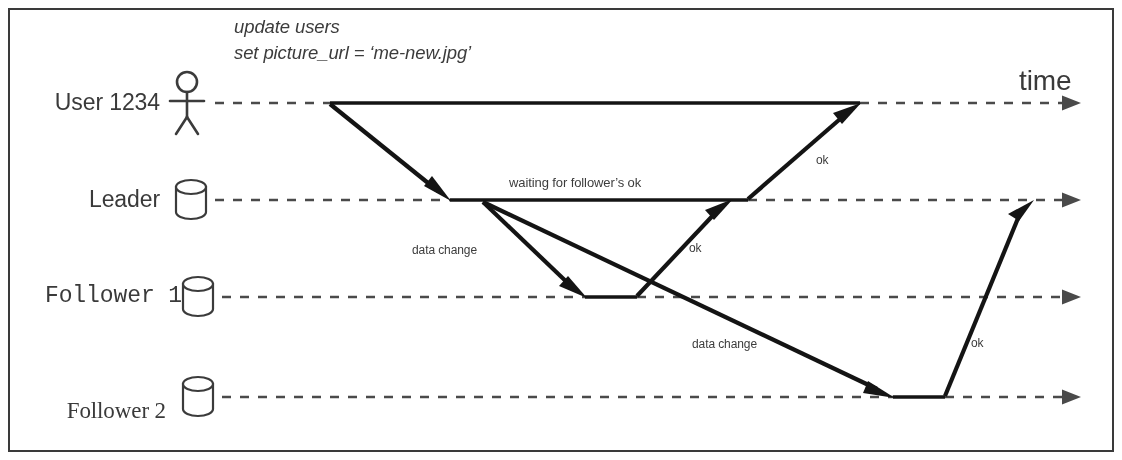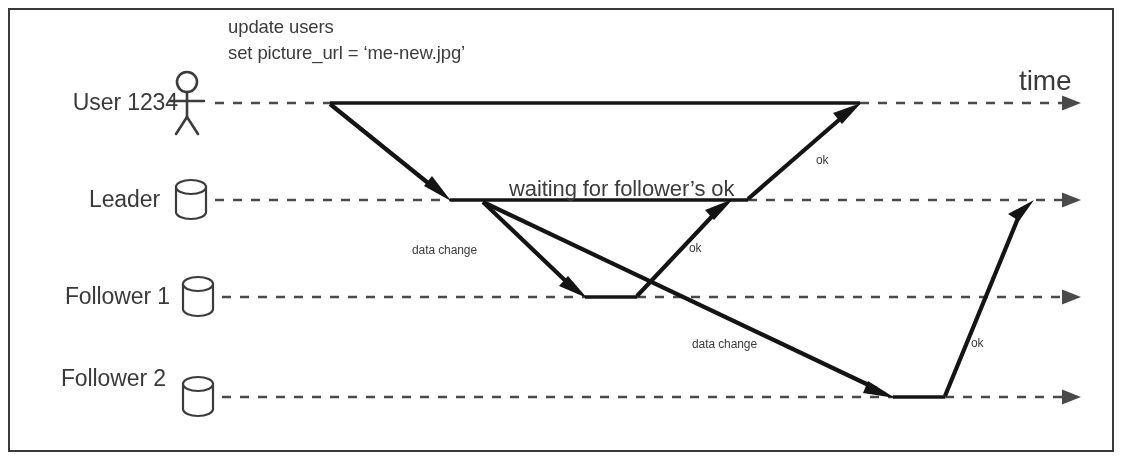--- a/index.html
+++ b/index.html
@@ -88,21 +88,21 @@
   .query-block {
     font-size: 18.5px;
     color: #3c3c3c;
     line-height: 1.42;
   }
   .time-label {
     font-size: 28px;
     color: #3a3a3a;
   }
   .msg-label {
-    font-size: 22px;
+    font-size: 13px;
     color: #3c3c3c;
   }
   .msg-label.small {
     font-size: 12px;
   }
 </style>
 </head>
 <body>
 
 <div id="figure-root">
@@ -179,31 +179,31 @@
       <polygon class="arrow-head" points="861,103 833,113 842,124"></polygon>
     </g>
 
     <g>
       <line class="msg-line" x1="945" y1="396" x2="1021" y2="211"></line>
       <polygon class="arrow-head" points="1034,200 1008,214 1019,221"></polygon>
     </g>
 
   </svg>
 
-  <div class="lbl query-block" style="left:228px; top:14px;">
+  <div class="lbl query-block" style="left:234px; top:14px;font-style:italic;">
     <div>update users</div>
     <div>set picture_url = ‘me-new.jpg’</div>
   </div>
 
   <div class="lbl time-label" style="left:1019px; top:63px;">time</div>
 
-  <div class="lbl row-label" style="left:0px; top:103px; width:160px;padding-left:18px;">User 1234</div>
+  <div class="lbl row-label" style="left:0px; top:103px; width:160px;">User 1234</div>
   <div class="lbl row-label" style="left:0px; top:200px; width:160px;text-align:right;">Leader</div>
-  <div class="lbl row-label" style="left:4px; top:297px; width:166px;">Follower 1</div>
-  <div class="lbl row-label" style="left:0px; top:379px; width:166px;">Follower 2</div>
+  <div class="lbl row-label" style="left:16px; top:297px; width:166px;font-family:Liberation Mono, monospace;">Follower 1</div>
+  <div class="lbl row-label" style="left:0px; top:411px; width:166px;font-family:Liberation Serif, serif;">Follower 2</div>
 
   <div class="lbl msg-label" style="left:509px; top:175px;">waiting for follower’s ok</div>
 
   <div class="lbl msg-label small" style="left:412px; top:243px;">data change</div>
 
   <div class="lbl msg-label small" style="left:692px; top:337px;">data change</div>
 
   <div class="lbl msg-label small" style="left:689px; top:241px;">ok</div>
 
   <div class="lbl msg-label small" style="left:816px; top:153px;">ok</div>

